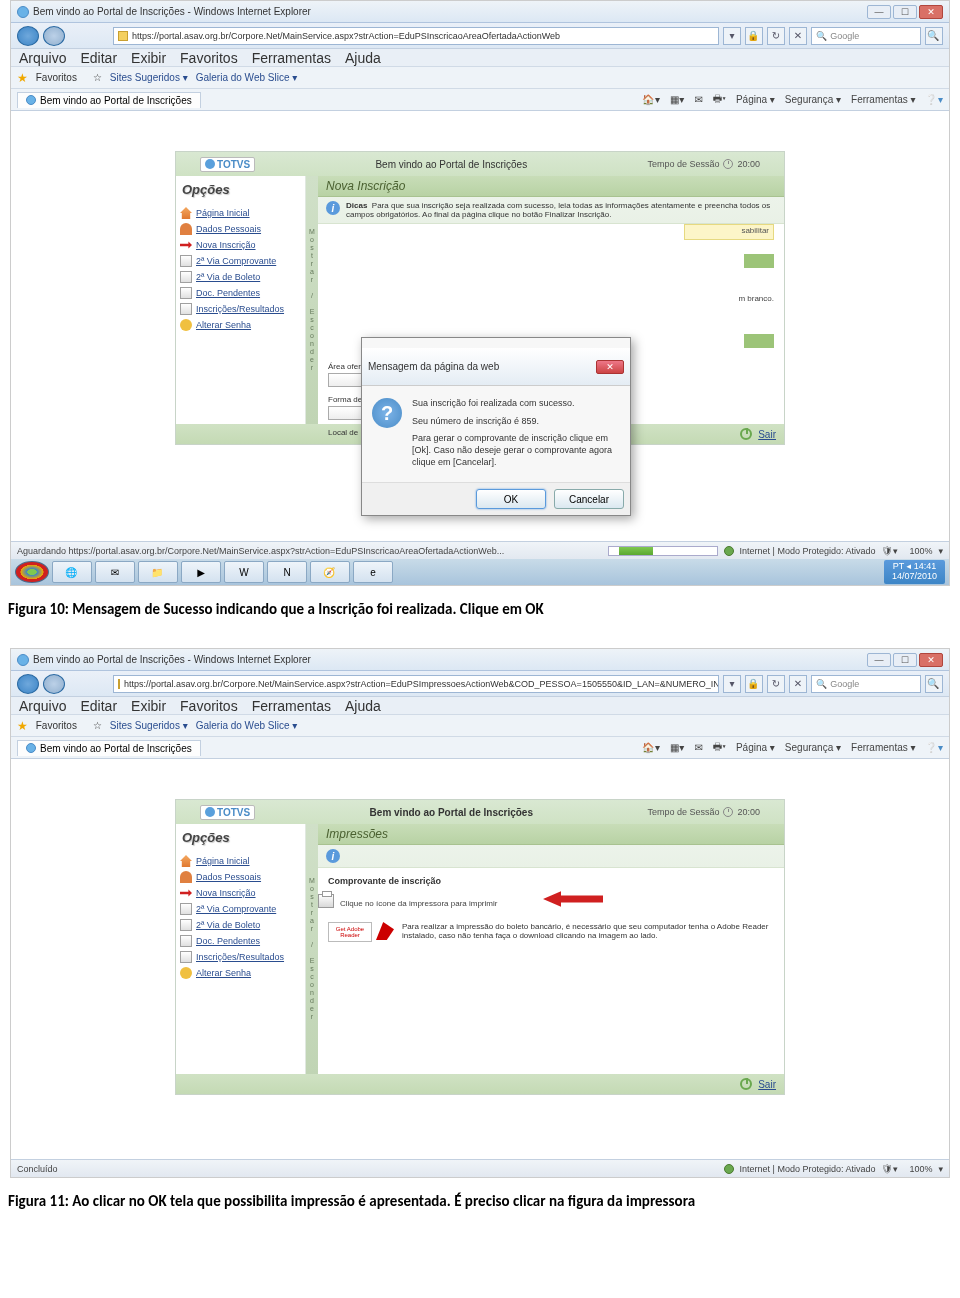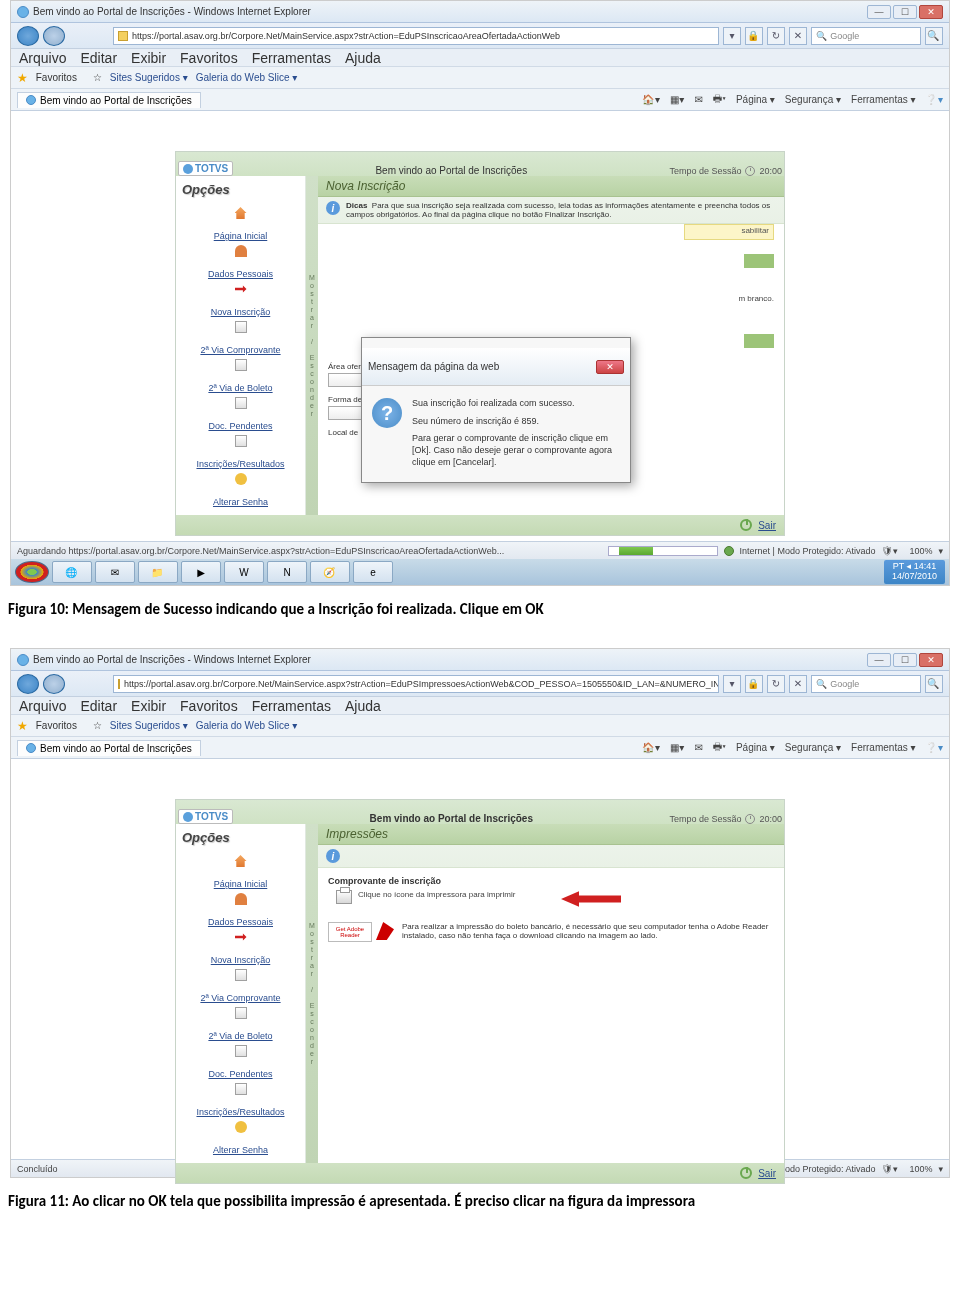--- a/index.html
+++ b/index.html
@@ -23,31 +23,31 @@
   .favbar .star { color:#f0a800; font-size:12px;}
   .favbar .link { color:#2a4d8f;}
   .tabbar { background:#eef3f8; height:22px; display:flex; align-items:center; padding:0 6px; gap:8px; border-bottom:1px solid #c3d0e0; font-size:10px;}
   .tabbar .tab { background:#fdfdfd; border:1px solid #c3d0e0; border-bottom:none; padding:2px 8px; display:flex; align-items:center; gap:4px;}
   .tabbar .ie-sm { width:10px;height:10px; background:#69b2e7; border-radius:50%; border:1px solid #4a8cc7;}
   .tabbar .tool-right { margin-left:auto; display:flex; gap:10px; align-items:center; color:#444;}
   .tabbar .tool-right span { cursor:default; }
   .content { background:#fff; height:430px; position:relative; padding:40px 0 0 0;}
   .content2 { height:400px; }
   .portal { width:610px; margin:0 auto; border:1px solid #c8d4c8; }
-  .portal-top { background:linear-gradient(#d9e8d2,#cfe2c4); height:24px; display:flex; align-items:flex-end; padding:0 2px; font-size:10px;}
+  .portal-top { background:linear-gradient(#d9e8d2,#cfe2c4); height:24px; display:flex; align-items:center; padding:0 24px; font-size:10px;}
   .portal-top .logo { background:#fff; border:1px solid #bbb; border-radius:2px; padding:1px 4px; font-weight:bold; color:#4a8cc7; font-size:10px; display:flex; align-items:center; gap:2px;}
   .portal-top .logo .t-circ { width:10px;height:10px;background:#5aa0dc;border-radius:50%;display:inline-block;}
   .portal-top .title-center { flex:1; text-align:center; color:#333;}
   .portal-top .session { color:#555; font-size:9px; display:flex; align-items:center; gap:4px;}
   .portal-top .clock-icon { width:10px;height:10px;border:1px solid #888;border-radius:50%;position:relative;}
   .portal-top .clock-icon::after{content:'';position:absolute;left:4px;top:1px;width:1px;height:3px;background:#888;}
   .portal-body { display:flex; }
   .sidebar { width:130px; background:#fff; padding:6px 4px; border-right:1px solid #e0e8e0;}
   .sidebar-title { font-style:italic; font-weight:bold; color:#444; font-size:13px; margin-bottom:8px; text-shadow:1px 1px 1px #ccc; padding-left:2px;}
-  .sidebar-item { display:flex; align-items:center; gap:12px; padding:2px 0; font-size:9px; color:#2a4d8f; text-decoration:underline; cursor:pointer;flex-direction:column;}
+  .sidebar-item { display:flex; align-items:center; gap:4px; padding:2px 0; font-size:9px; color:#2a4d8f; text-decoration:underline; cursor:pointer;}
   .sb-icon { width:12px;height:12px; display:inline-block;}
   .ic-home { background:linear-gradient(#f4a860,#e07830); clip-path: polygon(50% 0,100% 50%,85% 50%,85% 100%,15% 100%,15% 50%,0 50%);}
   .ic-user { background:#e08040; border-radius:50% 50% 0 0;}
   .ic-new { background:#d02020; clip-path: polygon(0 40%,70% 40%,70% 20%,100% 50%,70% 80%,70% 60%,0 60%);}
   .ic-doc { background:linear-gradient(#fff,#e0e0e0); border:1px solid #a0a0a0;}
   .ic-key { background:#f0c040; border-radius:50%;}
   .vert-bar { width:12px; background:linear-gradient(#d0e0c8,#c0d4b4); display:flex; flex-direction:column; align-items:center; justify-content:center; font-size:7px; color:#667a5c; writing-mode:vertical-lr; text-orientation:upright; letter-spacing:1px; padding:4px 0;}
   .main { flex:1; background:#fff;}
   .section-hdr { background:linear-gradient(#c8ddb8,#b8d2a4); padding:3px 8px; font-style:italic; color:#4a6030; font-size:12px; border-bottom:1px solid #a8c290;}
   .dicas-row { background:linear-gradient(#ecf3ea,#e9f1e6); padding:4px 8px; display:flex; gap:6px; font-size:8px; color:#333; border-bottom:1px solid #d8e4d0;}
@@ -74,21 +74,21 @@
   .dialog-title .spacer { flex:1;}
   .dialog-title .dlg-close { width:28px;height:14px; background:linear-gradient(#e78,#c44); border:1px solid #a33; border-radius:2px; color:#fff; font-size:9px; display:flex;align-items:center;justify-content:center;}
   .dialog-body { padding:12px 10px 8px; display:flex; gap:10px; font-size:9px; color:#333;}
   .dialog-body .q-icon { width:30px;height:30px; background:radial-gradient(#7db4e8,#4a8cc7); border-radius:50%; color:#fff; font-size:20px; font-weight:bold; display:flex;align-items:center;justify-content:center; flex-shrink:0;}
   .dialog-body .msg p { margin-bottom:6px; line-height:1.3;}
   .dialog-btns { background:#f0f0f0; border-top:1px solid #ddd; padding:6px; display:flex; justify-content:flex-end; gap:8px;}
   .dialog-btns button { width:70px; height:20px; font-size:10px; border:1px solid #8aa; border-radius:3px; background:linear-gradient(#fff,#dbe8f0); cursor:pointer;}
   .dialog-btns .ok { border:1px solid #5a9adc; box-shadow:0 0 2px #5a9adc;}
   
   .comprov-hdr { font-weight:bold; font-size:9px; padding:8px 10px 4px; color:#333;}
-  .print-row { display:flex; align-items:flex-start; gap:6px; padding:0 18px 10px; font-size:8px; color:#444;}
+  .print-row { display:flex; align-items:flex-end; gap:6px; padding:0 0 10px; font-size:8px; color:#444;}
   .printer-icon { width:16px;height:14px; background:linear-gradient(#fff,#d8d8d8); border:1px solid #999; position:relative;}
   .printer-icon::before { content:''; position:absolute; left:3px; top:-4px; width:8px; height:4px; background:#fff; border:1px solid #999;}
   .red-arrow { width:60px; height:18px; display:inline-block; margin-left:40px;}
   .red-arrow svg { width:100%; height:100%;}
   .adobe-row { display:flex; gap:8px; padding:4px 10px 12px; font-size:8px; color:#333; align-items:flex-start;}
   .adobe-icon { width:44px;height:20px; border:1px solid #bbb; background:#fff; display:flex; align-items:center; justify-content:center; font-size:6px; color:#c00; flex-shrink:0; line-height:1; text-align:center;}
   .adobe-swoosh { width:18px;height:18px; background:#c00; clip-path:polygon(0 100%,40% 0,100% 40%,60% 100%); margin-left:-4px; flex-shrink:0;}
   
   .statusbar { background:linear-gradient(#f0f4f8,#e2e8f0); height:18px; display:flex; align-items:center; padding:0 6px; font-size:9px; color:#444; border-top:1px solid #c3d0e0; gap:6px;}
   .statusbar .spacer { flex:1;}
@@ -254,20 +254,24 @@
         <span class="spacer"></span>
         <span class="dlg-close">✕</span>
       </div>
       <div class="dialog-body">
         <div class="q-icon">?</div>
         <div class="msg">
           <p>Sua inscrição foi realizada com sucesso.</p>
           <p>Seu número de inscrição é 859.</p>
           <p>Para gerar o comprovante de inscrição clique em [Ok]. Caso não deseje gerar o comprovante agora clique em [Cancelar].</p>
         </div>
+      </div>
+      <div class="dialog-btns">
+        <button class="ok">OK</button>
+        <button>Cancelar</button>
       </div>
     </div>
   </div>
 
   <div class="statusbar">
     <span>Aguardando https://portal.asav.org.br/Corpore.Net/MainService.aspx?strAction=EduPSInscricaoAreaOfertadaActionWeb...</span>
     <span class="spacer"></span>
     <div class="progress">
         <div class="fill"></div>
       </div>

